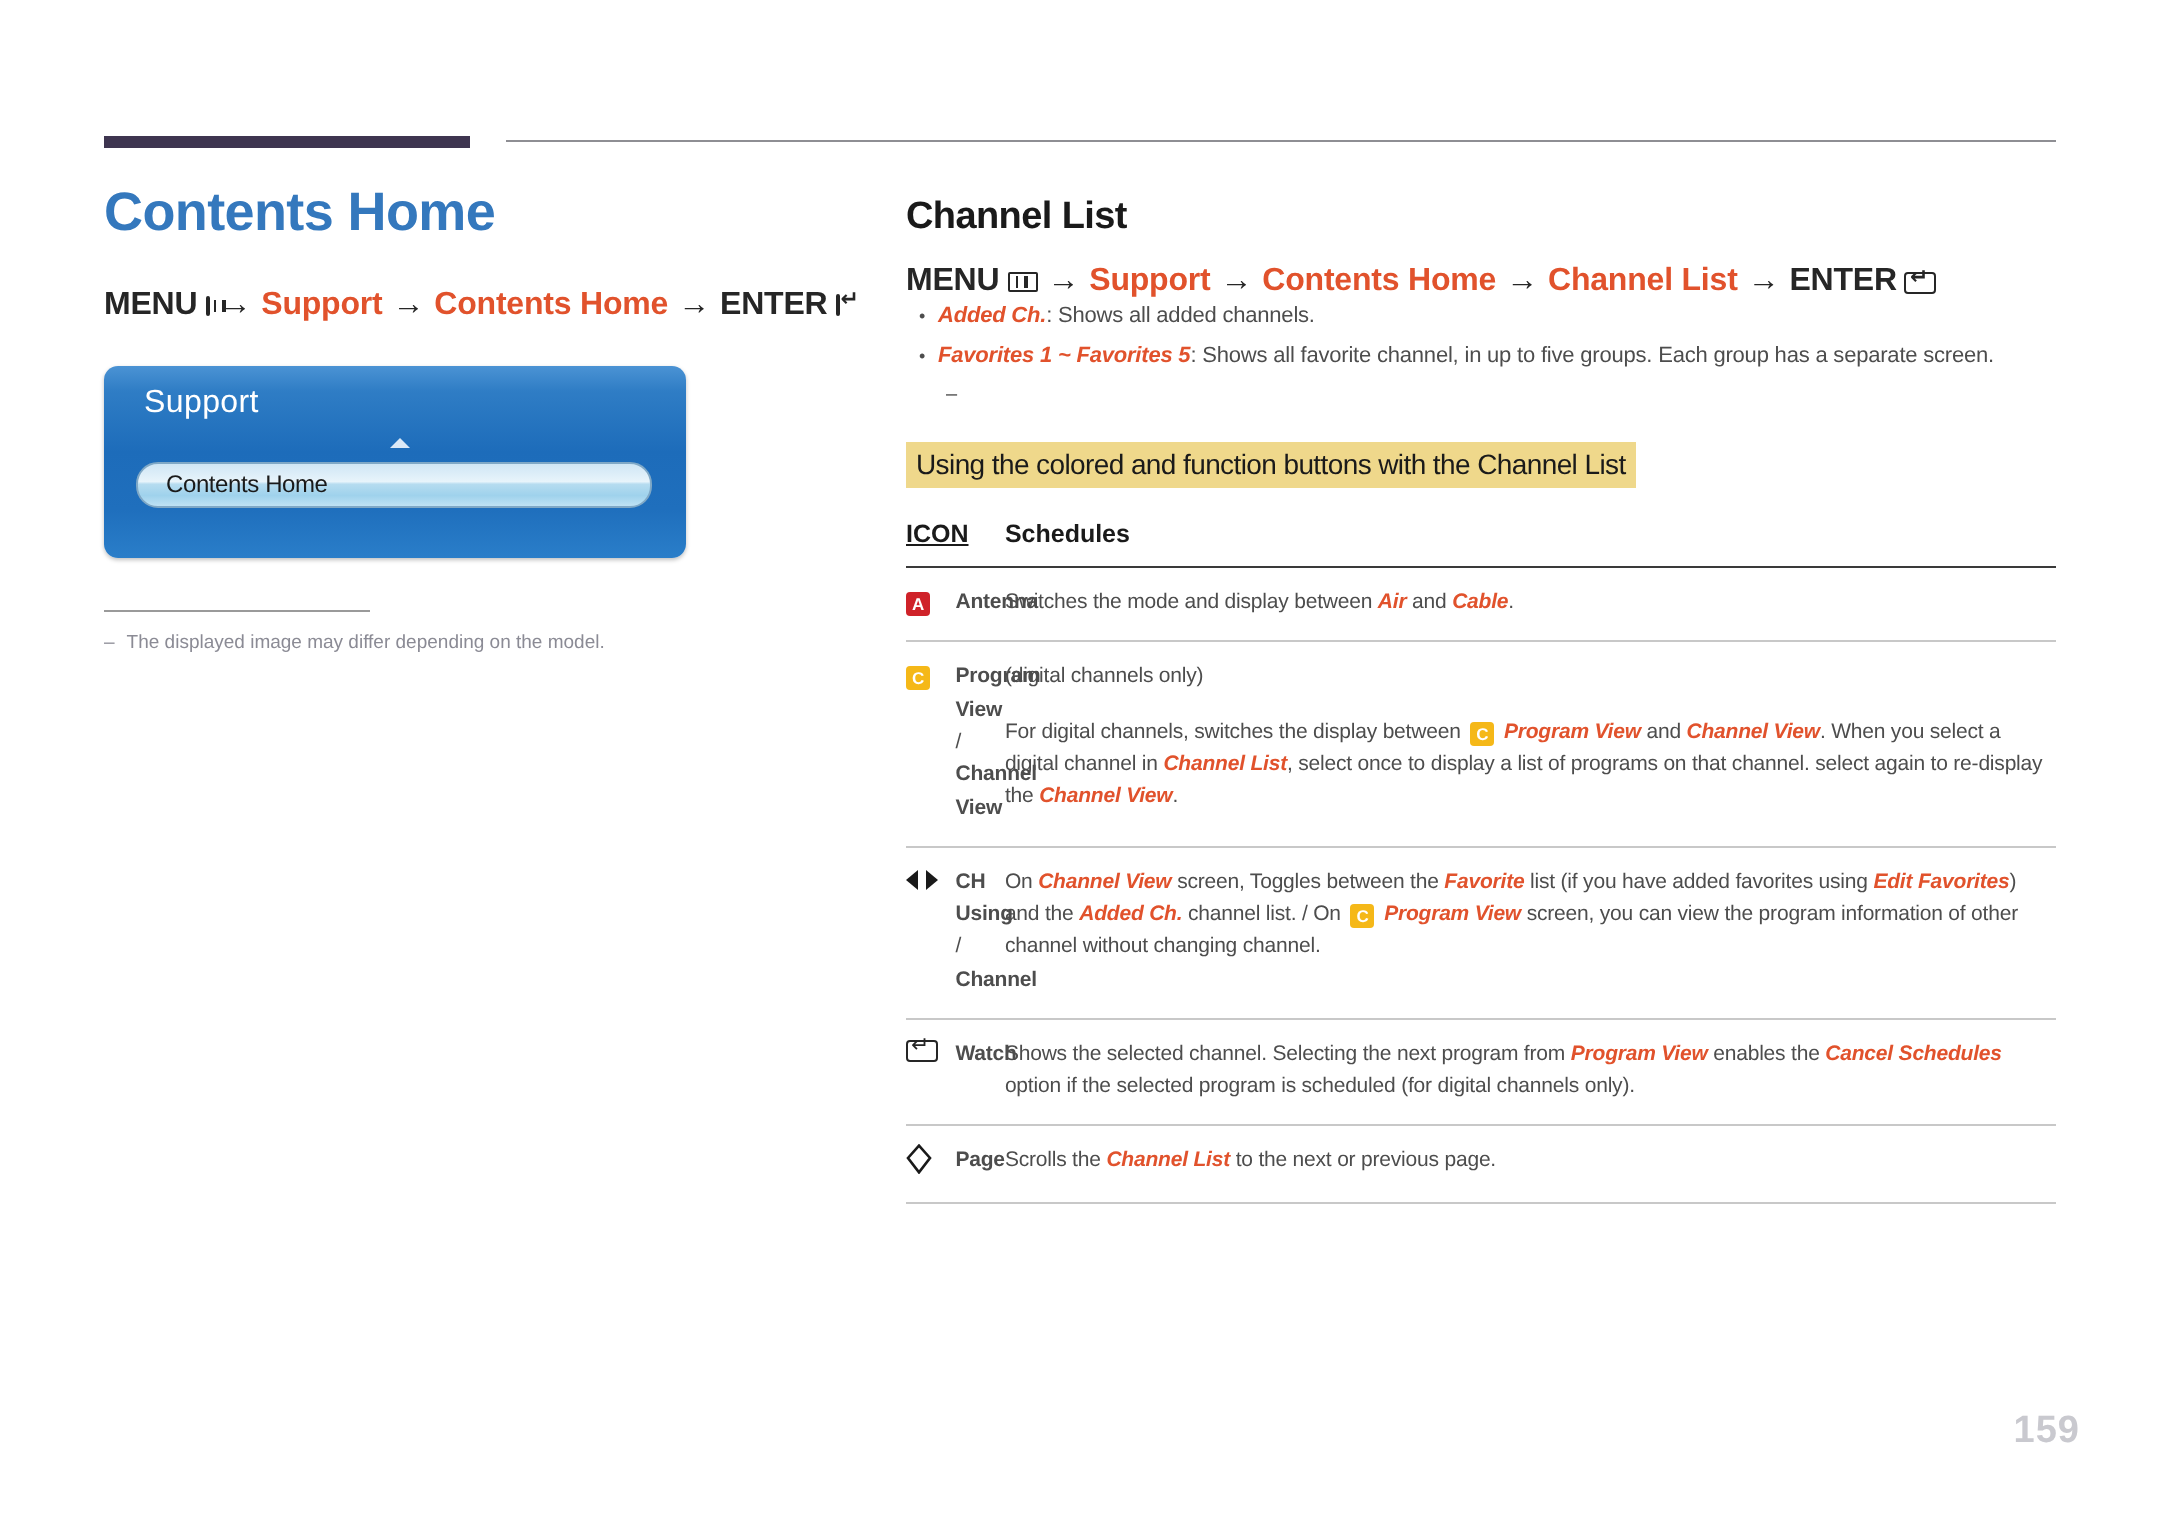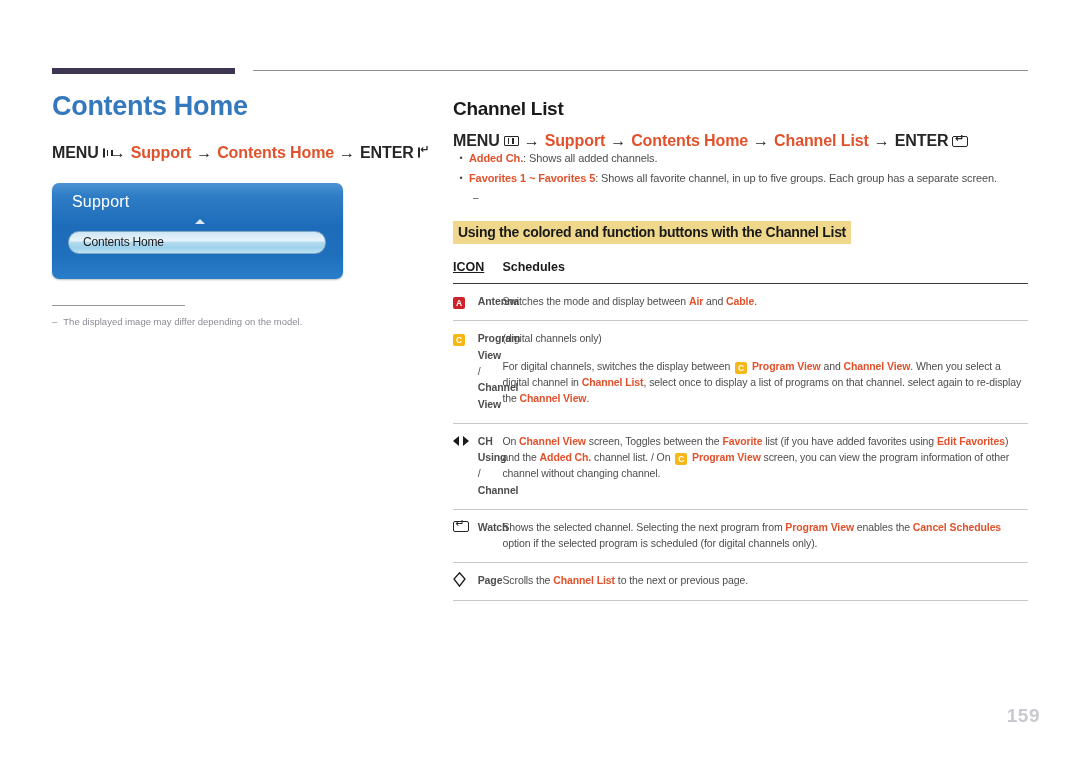--- a/index.html
+++ b/index.html
@@ -221,33 +221,33 @@
     line-height: 1.5;
     margin: 1px 0 2px 20px;
     letter-spacing: -0.1px;
   }
   .subnote-row .dash {
     width: 16px;
     flex: 0 0 16px;
     text-align: left;
     color: #4d4d4d;
   }
-  .orange-b { color: #e1522c; font-weight: bold; }
+  .orange-b { color: #e1522c; font-weight: bold; font-style: italic; }
 
   
   #subheading-wrap {
     margin-top: 16px;
     margin-bottom: 16px;
   }
   #subheading {
     display: inline-block;
     background: #efd88b;
     color: #1a1a1a;
     font-size: 14px;
-    font-weight: bold;
+    font-weight: normal;
     padding: 3px 5px 4px 5px;
     letter-spacing: -0.3px;
   }
 
   
   #ops-table {
     width: 575px;
     border-collapse: collapse;
     table-layout: fixed;
   }

